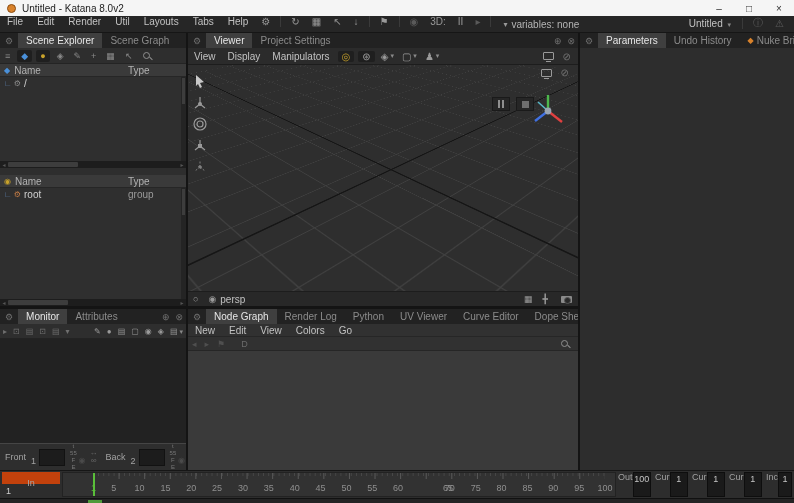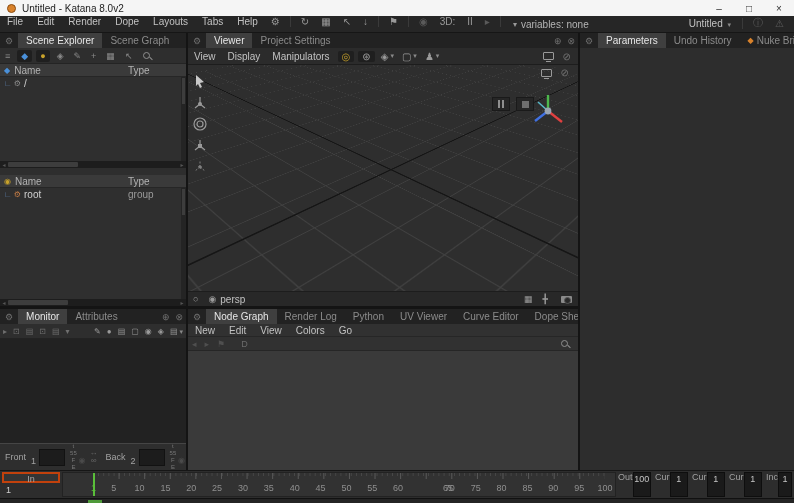--- a/index.html
+++ b/index.html
@@ -135,21 +135,21 @@
   .buf-dim-circle { color:#4a4a4a; font-size:8px; margin:6px 1px 0 1px; }
 
   
   .params-content { flex:1; background:#2d2d2d; }
 
   
   .timeline { height:33px; background:#2d2d2d; border-top:1px solid #161616; position:relative; }
   .tl-row { height:27px; display:flex; align-items:stretch; }
   .in-field { width:62px; display:flex; flex-direction:column; padding:1px 2px; }
   .in-label { text-align:center; color:#a8a8a8; font-size:9px; height:11px;
-              background:#343434; border:2px solid #c2410c; }
+              background:#343434; border:6px solid #c2410c; }
   .in-value { color:#cfcfcf; font-size:9px; padding:2px 0 0 4px; }
   .ruler { flex:1; position:relative; background:#323232; border:1px solid #222; margin:1px 0; }
   .ruler-scale { position:absolute; left:30px; right:10px; top:0; bottom:0;
                  background-image:
                    linear-gradient(90deg,#5a5a5a 1px,transparent 1px),
                    linear-gradient(90deg,#484848 1px,transparent 1px);
                  background-size: calc(100%/20) 6px, calc(100%/99) 3px;
                  background-repeat:repeat-x; }
   .tick-label { position:absolute; top:10px; transform:translateX(-50%); font-size:9px; color:#8f8f8f; }
   .tick-label.current { color:#5abf3a; }
@@ -172,21 +172,21 @@
     <span class="win-btn">–</span>
     <span class="win-btn">□</span>
     <span class="win-btn">×</span>
   </div>
 </div>
 
 <div class="menubar">
   <span class="menu-item">File</span>
   <span class="menu-item">Edit</span>
   <span class="menu-item">Render</span>
-  <span class="menu-item">Dope</span>
+  <span class="menu-item">Util</span>
   <span class="menu-item">Layouts</span>
   <span class="menu-item">Tabs</span>
   <span class="menu-item">Help</span>
   <span class="mb-icon">⚙</span>
   <span class="mb-sep"></span>
   <span class="mb-icon">↻</span>
   <span class="mb-icon">▦</span>
   <span class="mb-icon">↖</span>
   <span class="mb-icon">↓</span>
   <span class="mb-sep"></span>

